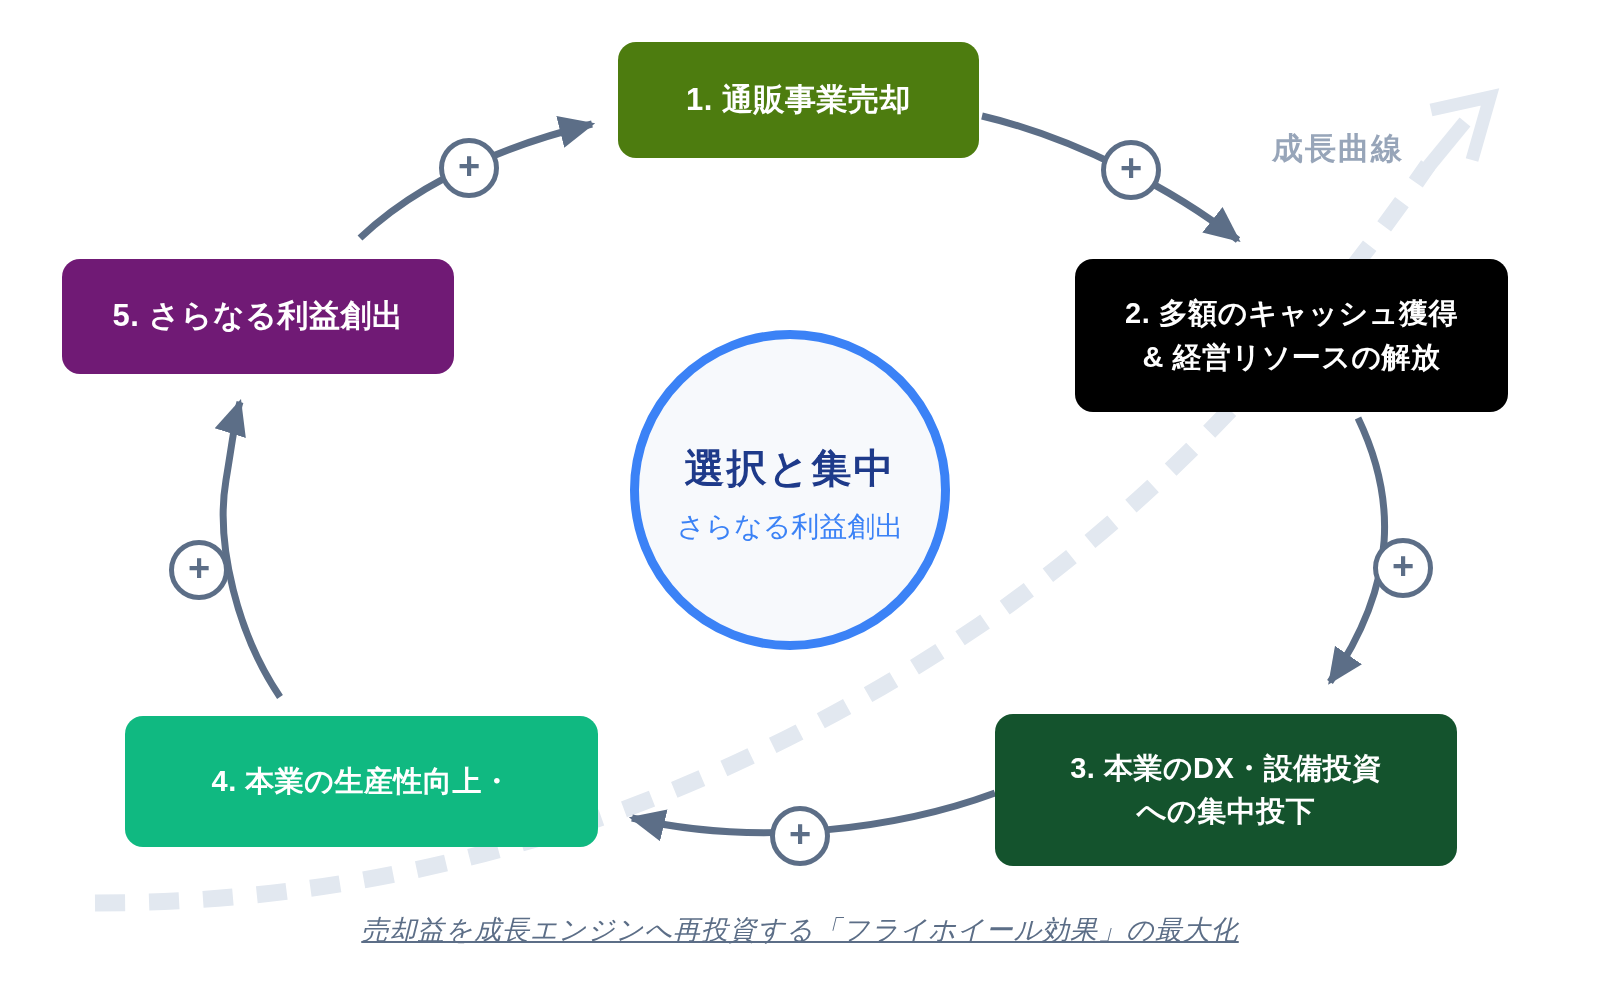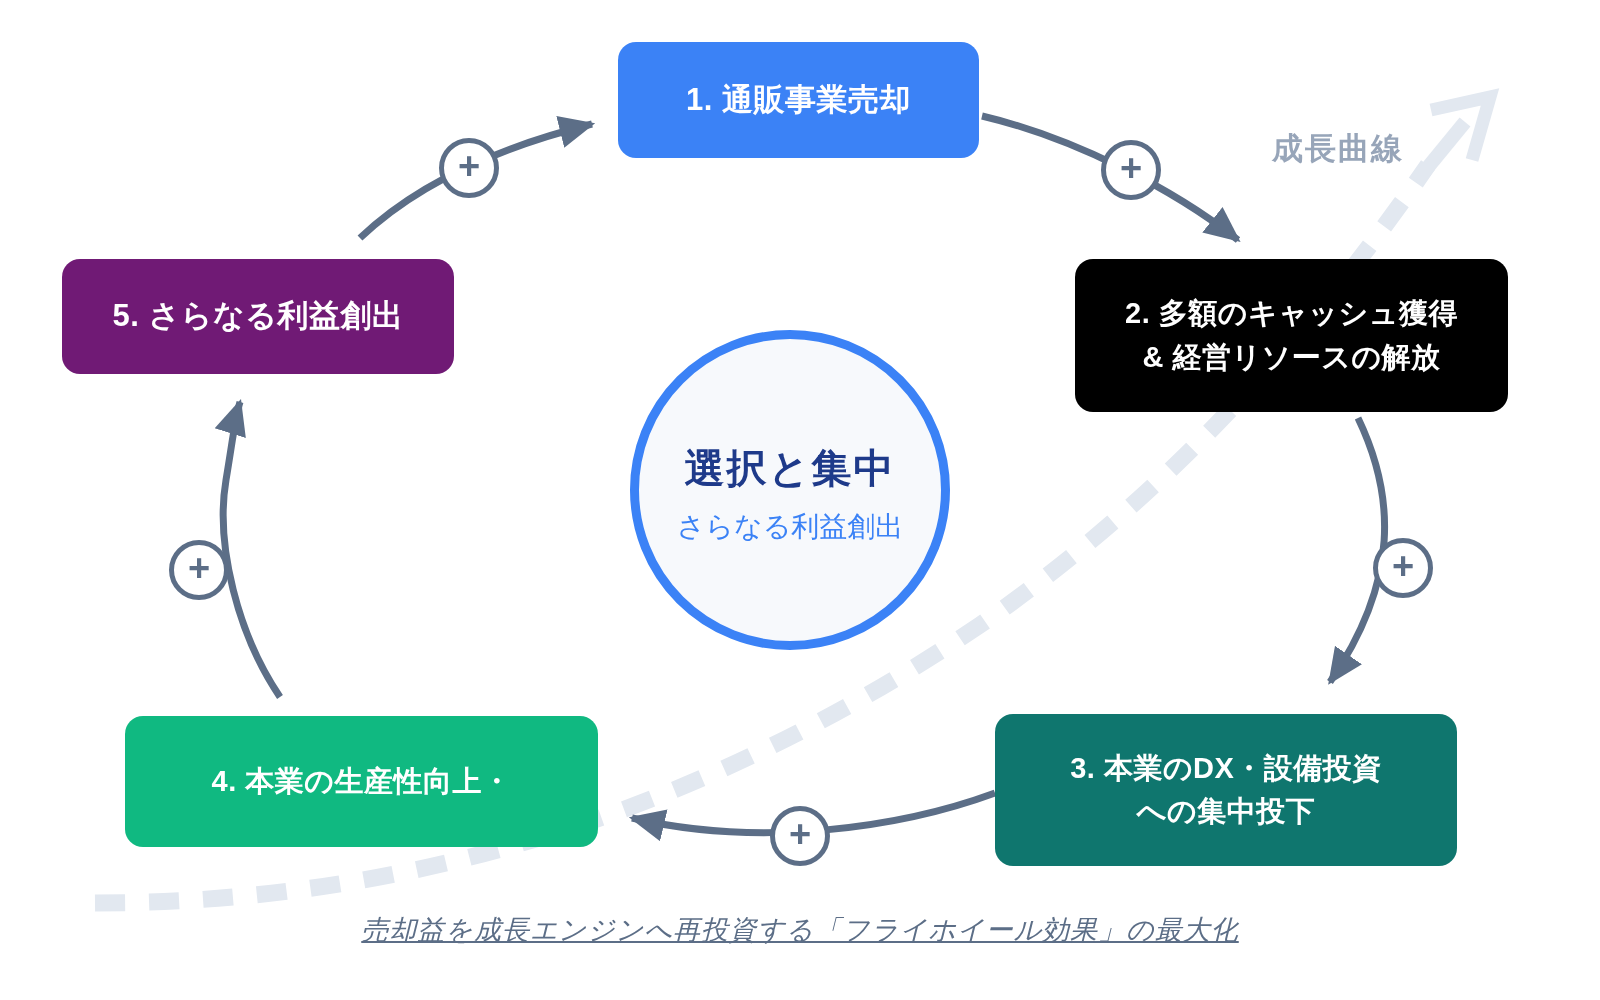--- a/index.html
+++ b/index.html
@@ -7,23 +7,23 @@
     position:relative;width:1600px;height:1000px;background:#ffffff;overflow:hidden;
     font-family:"Liberation Sans","DejaVu Sans",sans-serif;
   }
   .layer{position:absolute;left:0;top:0;width:1600px;height:1000px;}
   
   .step{
     position:absolute;border-radius:18px;color:#ffffff;font-weight:700;
     display:flex;flex-direction:column;align-items:center;justify-content:center;
     text-align:center;line-height:1.5;letter-spacing:0.5px;
   }
-  .step-1{left:618px;top:42px;width:361px;height:116px;background:#3b82f6;font-size:31px;}
+  .step-1{left:618px;top:42px;width:361px;height:116px;background:#4d7c0f;font-size:31px;}
   .step-2{left:1075px;top:259px;width:433px;height:153px;background:#000000;font-size:29px;}
-  .step-3{left:995px;top:714px;width:462px;height:152px;background:#0f766e;font-size:29px;}
+  .step-3{left:995px;top:714px;width:462px;height:152px;background:#14532d;font-size:29px;}
   .step-4{left:125px;top:716px;width:473px;height:131px;background:#10B981;font-size:29px;}
   .step-5{left:62px;top:259px;width:392px;height:115px;background:#701a75;font-size:31px;}
   
   .hub{
     position:absolute;left:630px;top:330px;width:320px;height:320px;border-radius:50%;
     background:#F7F9FC;border:9px solid #3B82F6;box-sizing:border-box;
     display:flex;flex-direction:column;align-items:center;justify-content:center;gap:12px;
   }
   .hub-title{font-size:40px;font-weight:700;color:#1E3A8A;letter-spacing:2px;margin-top:6px;}
   .hub-subtitle{font-size:28px;color:#3B82F6;}

